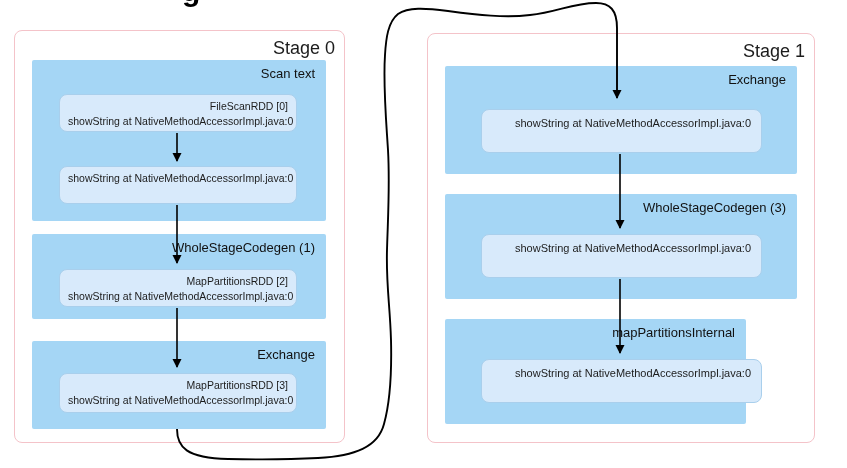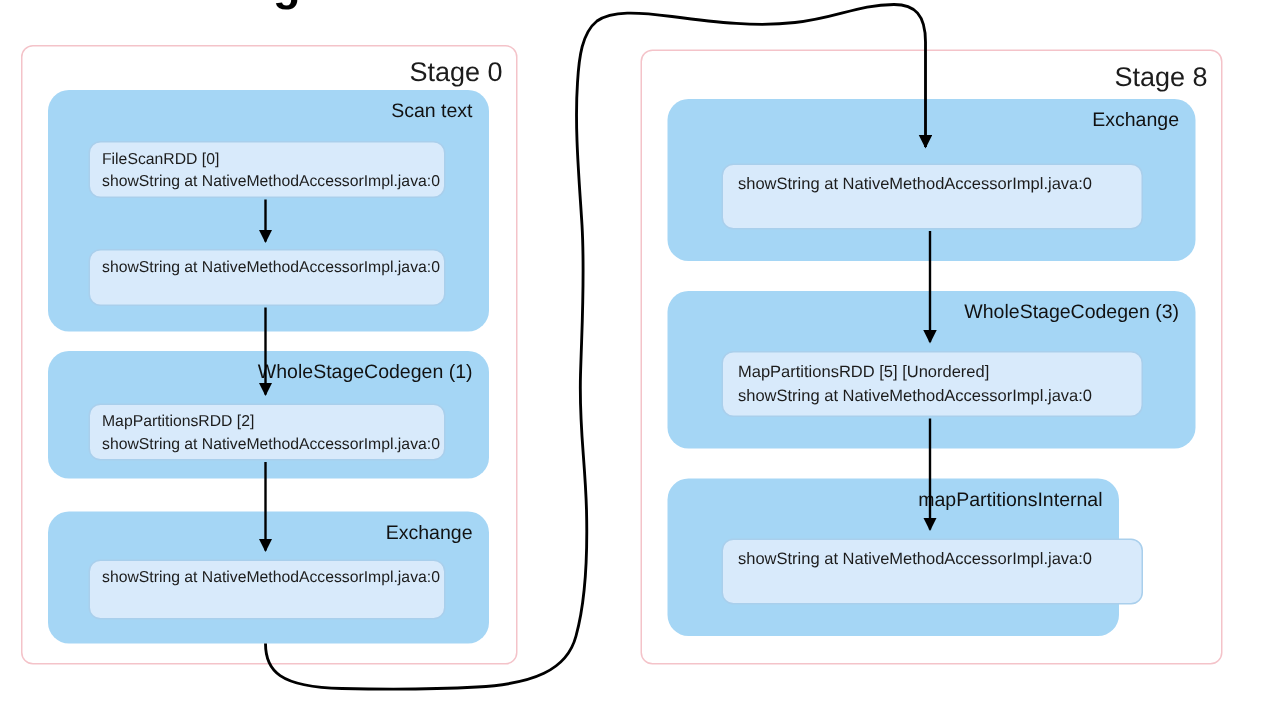--- a/index.html
+++ b/index.html
@@ -34,38 +34,39 @@
     background:#ffffff;
     box-sizing:border-box;
   }
   .stage-label{
     position:absolute;top:7px;right:9px;
     font-size:18px;color:var(--text);
   }
   .cluster{
     position:absolute;
     background:var(--cluster-fill);
-    border-radius:14px;
+    border-radius:2px;
     box-sizing:border-box;
   }
   .cluster-label{
     position:absolute;top:6px;right:11px;
     font-size:13px;color:#111;
   }
   .node{
     position:absolute;
     background:var(--node-fill);
     border:1px solid var(--node-border);
     border-radius:8px;
     box-sizing:border-box;
     padding:4px 8px;
     font-size:10.5px;
     line-height:1.45;
     white-space:nowrap;
     color:var(--text);
+    text-align:right;
   }
   .stage1 .node{font-size:11px;padding:6px 10px;}
   .edges{
     position:absolute;left:0;top:0;width:847px;height:468px;
     pointer-events:none;
   }
 </style>
 </head>
 <body>
 
@@ -93,39 +94,39 @@
       <div class="cluster-label">WholeStageCodegen (1)</div>
       <div class="node" style="left:27px;top:35px;width:238px;height:38px;">
         <div>MapPartitionsRDD [2]</div>
         <div>showString at NativeMethodAccessorImpl.java:0</div>
       </div>
     </div>
 
     <div class="cluster" style="left:17px;top:310px;width:294px;height:88px;">
       <div class="cluster-label">Exchange</div>
       <div class="node" style="left:27px;top:32px;width:238px;height:40px;">
+        <div>MapPartitionsRDD [3]</div>
         <div>showString at NativeMethodAccessorImpl.java:0</div>
       </div>
     </div>
   </div>
 
   <div class="stage stage1" style="left:427px;top:33px;width:388px;height:410px;">
-    <div class="stage-label">Stage 8</div>
+    <div class="stage-label">Stage 1</div>
 
     <div class="cluster" style="left:17px;top:32px;width:352px;height:108px;">
       <div class="cluster-label">Exchange</div>
       <div class="node" style="left:36px;top:43px;width:281px;height:44px;">
         <div>showString at NativeMethodAccessorImpl.java:0</div>
       </div>
     </div>
 
     <div class="cluster" style="left:17px;top:160px;width:352px;height:105px;">
       <div class="cluster-label">WholeStageCodegen (3)</div>
       <div class="node" style="left:36px;top:40px;width:281px;height:44px;">
-        <div>MapPartitionsRDD [5] [Unordered]</div>
         <div>showString at NativeMethodAccessorImpl.java:0</div>
       </div>
     </div>
 
     <div class="cluster" style="left:17px;top:285px;width:301px;height:105px;">
       <div class="cluster-label">mapPartitionsInternal</div>
       <div class="node" style="left:36px;top:40px;width:281px;height:44px;">
         <div>showString at NativeMethodAccessorImpl.java:0</div>
       </div>
     </div>

